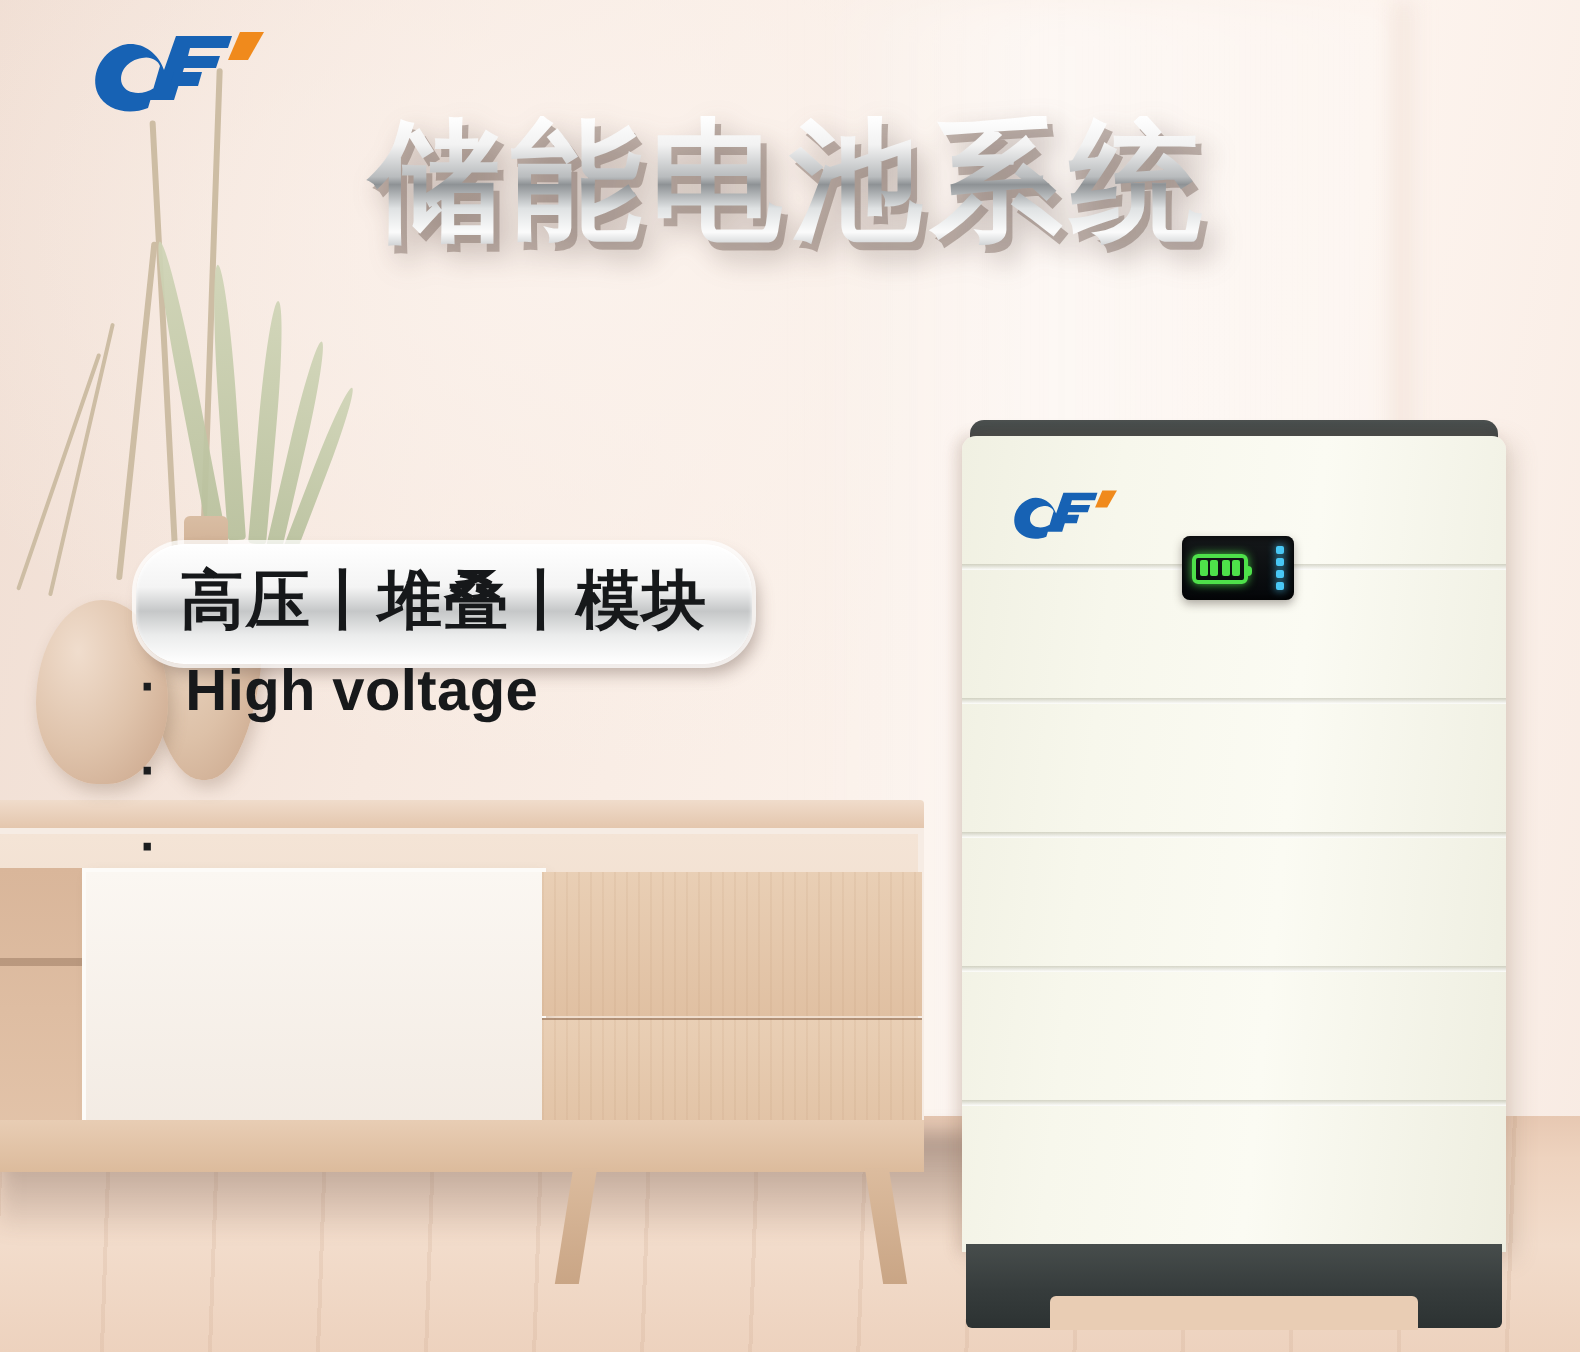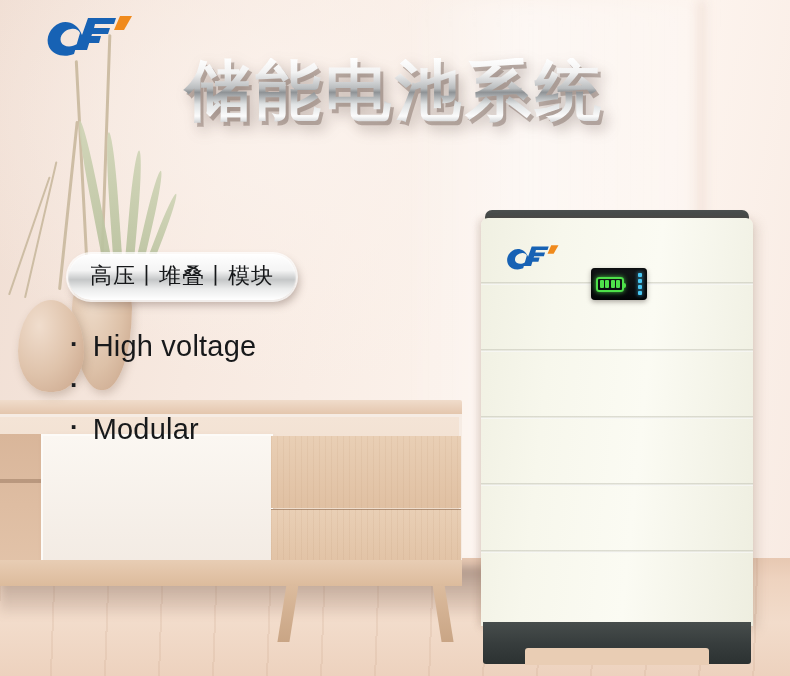--- a/index.html
+++ b/index.html
@@ -190,42 +190,42 @@
   .subtitle-en{
     position:absolute;left:0;top:160px;width:790px;
     text-align:center;
     font-size:28px;font-weight:700;letter-spacing:.5px;
     color:#fdfbf8;
     text-shadow:2px 3px 0 rgba(150,125,112,.45), 3px 4px 6px rgba(110,88,78,.40);
   }
 
   
   .pill{
-    position:absolute;left:68px;top:254px;
+    position:absolute;left:68px;top:272px;
     padding:7px 22px 9px;
     border-radius:24px;
     background:linear-gradient(180deg,#ffffff 0%,#f4f4f4 36%,#c5c7c8 56%,#ebecec 76%,#ffffff 100%);
     box-shadow:0 0 0 2px rgba(255,255,255,.75), 3px 5px 8px rgba(110,88,78,.42), inset 0 1px 2px rgba(255,255,255,.9);
     font-family:"DejaVu Sans","Liberation Sans",sans-serif;
-    font-size:22px;font-weight:400;letter-spacing:1px;color:#16181a;
+    font-size:32px;font-weight:700;letter-spacing:1px;color:#16181a;
     white-space:nowrap;
   }
 
   
   .features{position:absolute;left:70px;top:330px;width:330px;}
   .feature{
     display:flex;align-items:baseline;gap:14px;
     margin-bottom:12px;
   }
   .feat-dot{
     font-size:26px;line-height:1;color:#1b1d1f;font-weight:700;
     transform:translateY(-3px);
   }
   .feat-label{
-    font-size:29px;font-weight:400;color:#17191b;letter-spacing:.2px;
+    font-size:29px;font-weight:700;color:#17191b;letter-spacing:.2px;
     line-height:1.15;
   }
 </style>
 </head>
 <body>
 
 <div class="stage">
 
   <div class="room">
     <div class="wall"></div>
@@ -284,21 +284,20 @@
   <div class="features">
     <div class="feature">
       <span class="feat-dot">·</span>
       <span class="feat-label">High voltage</span>
     </div>
     <div class="feature">
       <span class="feat-dot">·</span>
     </div>
     <div class="feature">
       <span class="feat-dot">·</span>
-      <span class="feat-label">Modular</span>
     </div>
   </div>
 
   <div class="battery">
     <div class="bt-cap"></div>
     <div class="bt-body">
       <div class="bt-seam" style="top:64px"></div>
       <div class="bt-seam" style="top:131px"></div>
       <div class="bt-seam" style="top:198px"></div>
       <div class="bt-seam" style="top:265px"></div>

